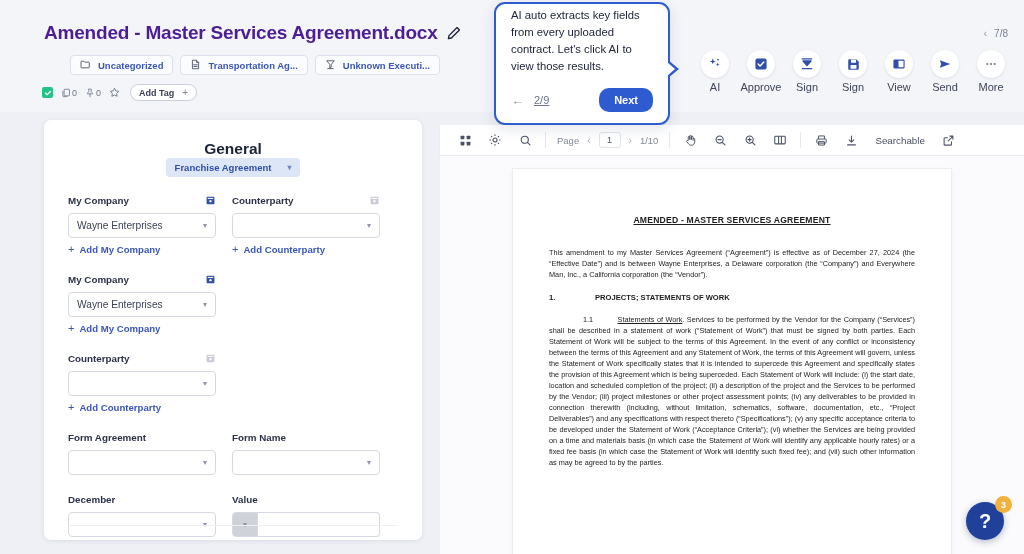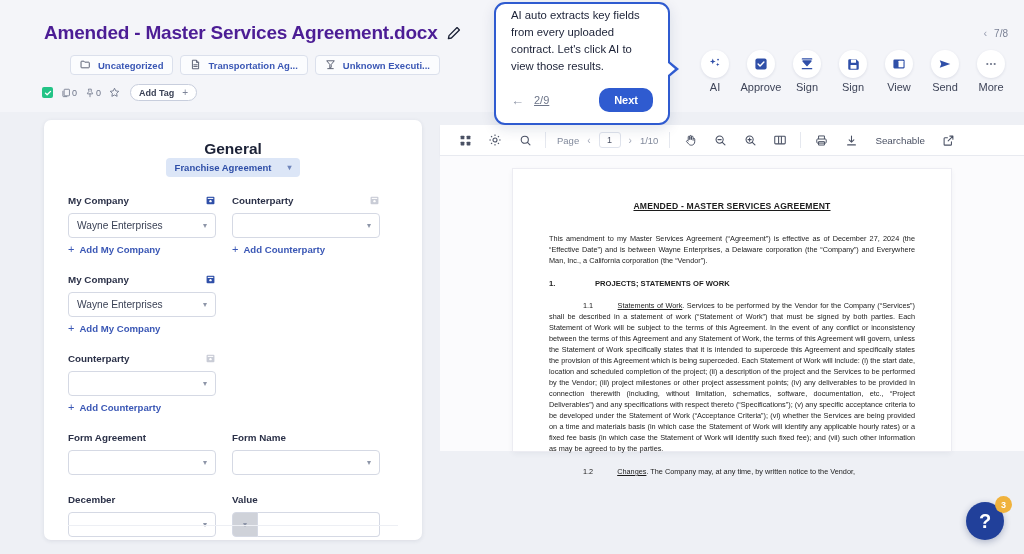--- a/index.html
+++ b/index.html
@@ -153,21 +153,21 @@
   }
   .value-wrap { margin-top: 5px; display: flex; }
   .value-main {
     flex: 1; height: 25px; border: 1px solid #d5d9e4; border-left: none;
     border-radius: 0 4px 4px 0; background: #fff;
   }
   .panel-div { position:absolute; left:24px; right:24px; bottom:14px; height:1px; background:#edeff4; }
 
   
   .viewer {
-    position: absolute; left: 440px; top: 125px; width: 584px; height: 326px;
+    position: absolute; left: 440px; top: 125px; width: 584px; height: 429px;
     background: #fbfbfd;
   }
   .v-toolbar {
     height: 31px; background: #ffffff; border-bottom: 1px solid #e8eaf0;
     display: flex; align-items: center; padding: 0 10px;
     box-shadow: 0 1px 2px rgba(40,50,90,.05);
   }
   .v-btn {
     width: 30px; height: 31px; display: flex; align-items: center; justify-content: center;
     cursor: pointer;
@@ -191,21 +191,21 @@
   }
   .page-sheet {
     width: 438px; background: #ffffff;
     box-shadow: 0 0 0 1px #ececf2, 0 2px 6px rgba(40,50,90,.07);
     padding: 32px 36px 20px 36px;
     font-family: "Liberation Sans", sans-serif;
     color: #1c1c1c;
   }
   .pg-title {
     text-align: center; font-size: 8.6px; font-weight: bold; text-decoration: underline;
-    letter-spacing: .2px; margin-bottom: 22px;
+    letter-spacing: .2px; margin-bottom: 22px; margin-top: 14px;
   }
   .pg-p {
     font-size: 7.3px; line-height: 11px; text-align: justify; margin-bottom: 13px;
   }
   .pg-h {
     font-size: 7.6px; font-weight: bold; margin-bottom: 12px;
     display: flex; gap: 0;
   }
   .pg-h .num { width: 46px; }
   .pg-body { font-size: 7.3px; line-height: 11px; text-align: justify; text-indent: 34px; margin-bottom: 12px; }
@@ -631,24 +631,20 @@
         <div class="pg-title">AMENDED - MASTER SERVICES AGREEMENT</div>
         <div class="pg-p">This amendment to my Master Services Agreement (“Agreement”) is effective as of December 27, 2024 (the “Effective Date”) and is between Wayne Enterprises, a Delaware corporation (the “Company”) and Everywhere Man, Inc., a California corporation (the “Vendor”).</div>
         <div class="pg-h">
           <span class="num">1.</span>
           <span>PROJECTS; STATEMENTS OF WORK</span>
         </div>
         <div class="pg-body">
           <span>1.1</span>
           <span style="display:inline-block;width:22px;"></span><span class="u">Statements of Work</span><span>. Services to be performed by the Vendor for the Company (“Services”) shall be described in a statement of work (“Statement of Work”) that must be signed by both parties. Each Statement of Work will be subject to the terms of this Agreement. In the event of any conflict or inconsistency between the terms of this Agreement and any Statement of Work, the terms of this Agreement will govern, unless the Statement of Work specifically states that it is intended to supercede this Agreement and specifically states the provision of this Agreement which is being superceded. Each Statement of Work will include: (i) the start date, location and scheduled completion of the project; (ii) a description of the project and the Services to be performed by the Vendor; (iii) project milestones or other project assessment points; (iv) any deliverables to be provided in connection therewith (including, without limitation, schematics, software, documentation, etc., “Project Deliverables”) and any specifications with respect thereto (“Specifications”); (v) any specific acceptance criteria to be developed under the Statement of Work (“Acceptance Criteria”); (vi) whether the Services are being provided on a time and materials basis (in which case the Statement of Work will identify any applicable hourly rates) or a fixed fee basis (in which case the Statement of Work will identify such fixed fee); and (vii) such other information as may be agreed to by the parties.</span>
         </div>
-        <div class="pg-body">
-          <span>1.2</span>
-          <span style="display:inline-block;width:22px;"></span><span class="u">Changes</span><span>. The Company may, at any time, by written notice to the Vendor,</span>
-        </div>
       </div>
     </div>
   </div>
 
   <div class="fab-wrap">
     <div class="fab">?</div>
     <div class="fab-badge">3</div>
   </div>
 
 </div>

